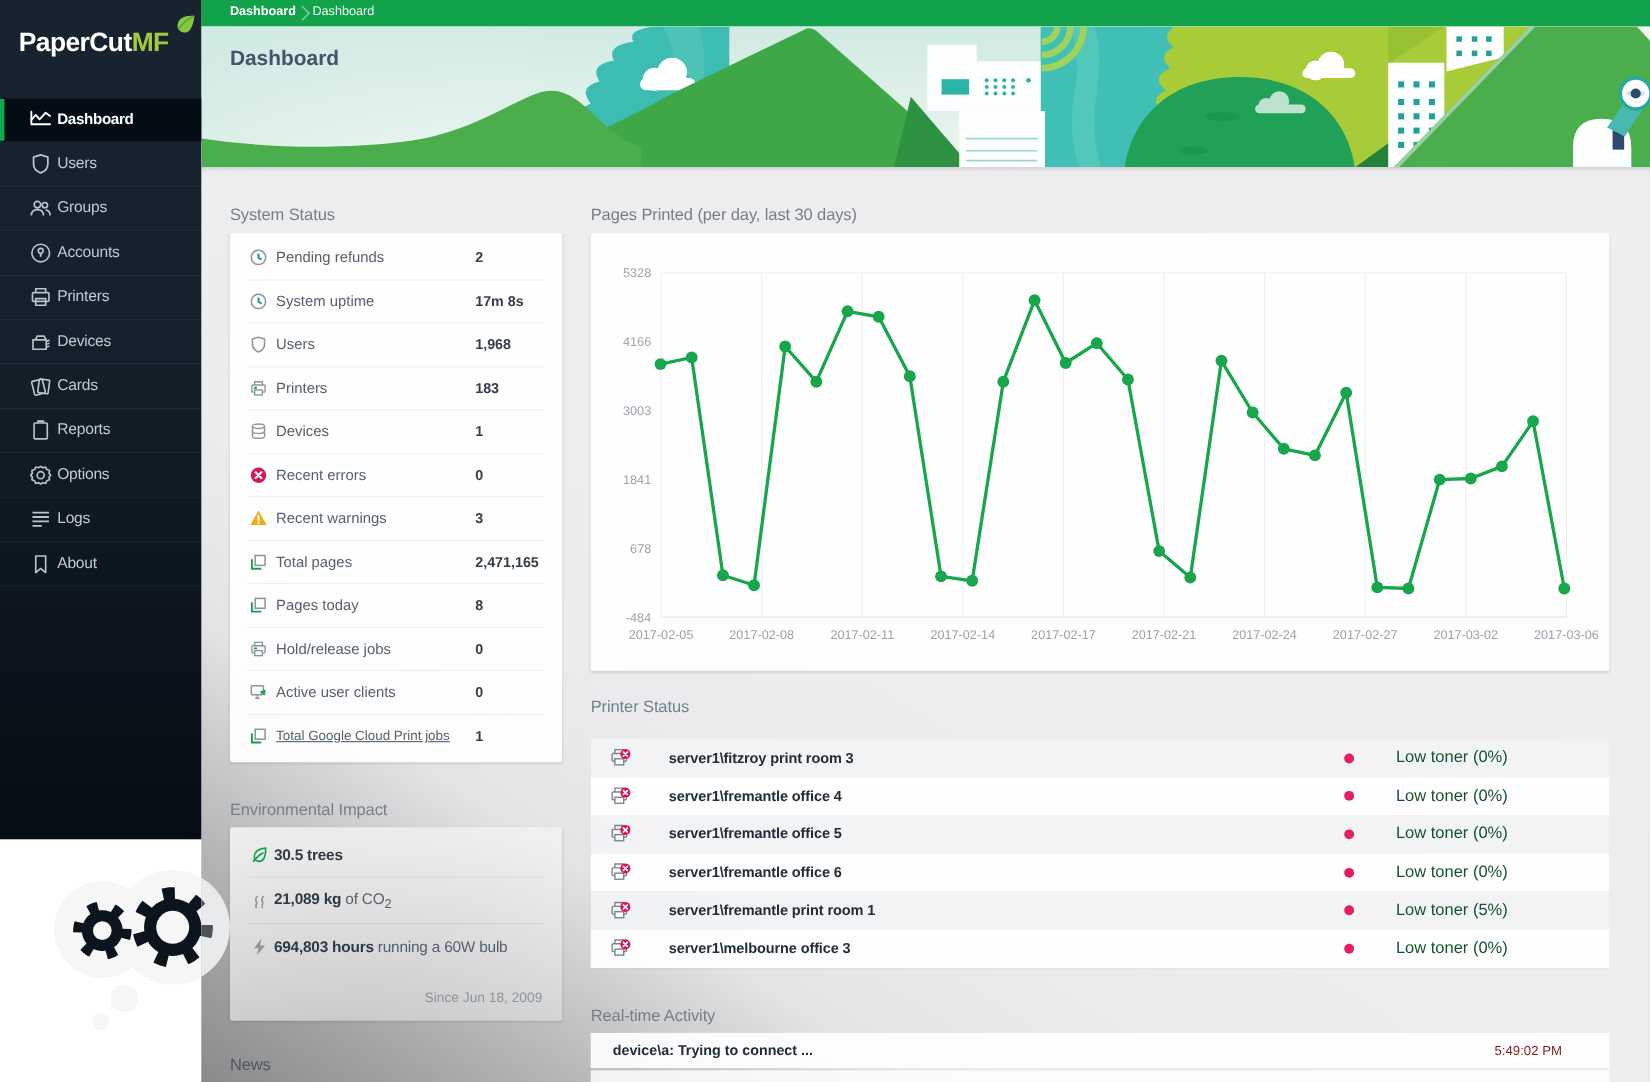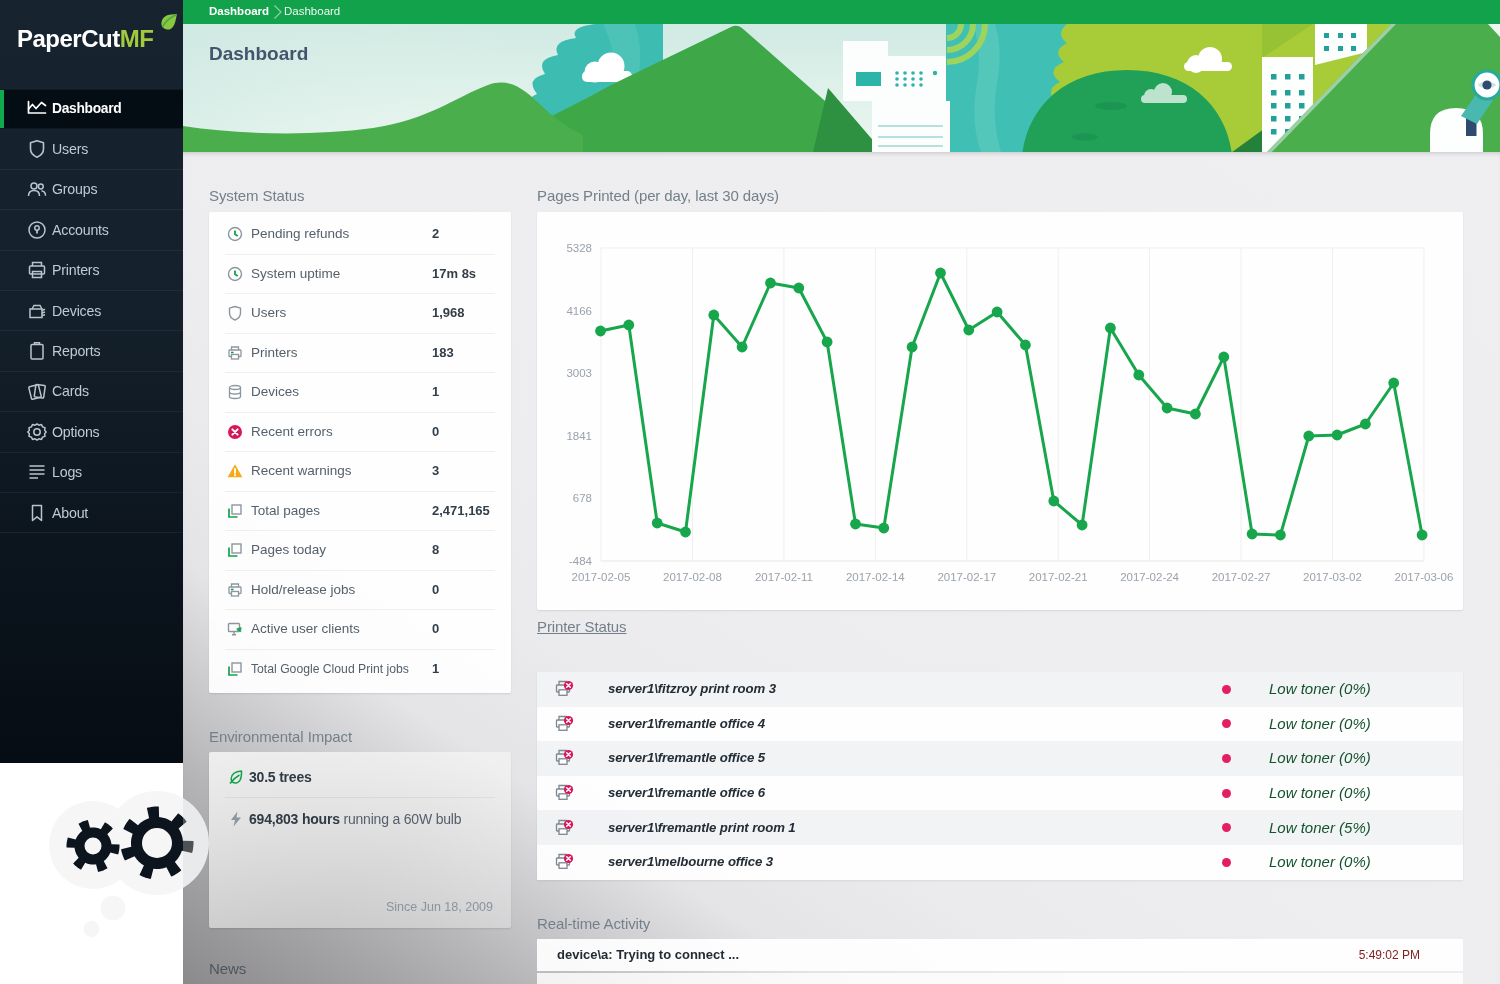--- a/index.html
+++ b/index.html
@@ -56,23 +56,23 @@
 .erow .lb { position:absolute; left:24px; top:50%; transform:translateY(-52%); font-size:14px; letter-spacing:-0.2px; font-weight:bold; color:#2f3a44; white-space:nowrap; }
 .erow .lb i { font-style:normal; font-weight:normal; color:#55606b; }
 #env-since { position:absolute; right:18px; bottom:14px; font-size:12.5px; color:#8a949d; }
 #news-title { left:26px; top:808px; color:#4d565f; }
 
 
 #ch-title { left:354px; top:35px; }
 #ch-card { left:354px; top:60px; width:926px; height:398px; }
 
 
-#ps-title { left:354px; top:466px;text-decoration:underline; }
+#ps-title { left:354px; top:482px; }
 #ps-card { position:absolute; left:354px; top:520px; width:926px; height:208px; box-shadow:0 1px 2px rgba(0,0,0,0.08); }
-.prow { position:relative; height:34.6px;font-style:italic; }
+.prow { position:relative; height:34.6px; }
 .prow:nth-child(odd) { background:rgba(242,243,245,0.93); }
 .prow:nth-child(even) { background:rgba(255,255,255,0.93); }
 .prow svg.pic { position:absolute; left:18px; top:50%; margin-top:-9px; }
 .prow .nm { position:absolute; left:71px; top:50%; transform:translateY(-52%); font-size:13.2px; letter-spacing:-0.1px; font-weight:bold; color:#232d36; }
 .prow .dot { position:absolute; left:685px; top:50%; margin-top:-4.5px; width:9px; height:9px; border-radius:50%; background:#e41e63; }
 .prow .st { position:absolute; left:701px; white-space:nowrap; top:50%; transform:translateY(-52%); font-size:15px; color:#14532d;margin-left:31px; }
 
 
 #rt-title { left:354px; top:763px; }
 #rt-card { position:absolute; left:354px; top:787px; width:926px; height:32px; background:rgba(255,255,255,0.92); }
@@ -281,32 +281,39 @@
               <path d="M9.5 7.5 C9.5 9.5 11 10.5 12.5 10.2 L14.5 11.5 L14 9.2 C14.8 8.3 14.8 6.8 14 6 Z" fill="#12a24d" stroke="none" opacity="0.9"></path>
             </svg>
             <span class="lb">Active user clients</span>
             <span class="vl">0</span>
           </div>
       <div class="srow">
             <svg width="16" height="16" viewBox="0 0 16 16" fill="none">
               <rect x="5" y="2" width="9" height="9" stroke="#8d969e" stroke-width="1.4" fill="none"></rect>
               <path d="M2 5.5 V14 H10.5" stroke="#12a24d" stroke-width="1.7" fill="none"></path>
             </svg>
-            <span class="lb" style="font-size:12.2px;">Total Google Cloud Print jobs</span>
+            <span class="lb" style="font-size:12.2px;text-decoration:underline;">Total Google Cloud Print jobs</span>
             <span class="vl">1</span>
           </div>
     </div>
     <h2 class="sect" id="env-title">Environmental Impact</h2>
     <div class="card" id="env-card">
       <div class="erow">
             <svg width="18" height="18" viewBox="0 0 18 18" fill="none" stroke="#12a24d" stroke-width="1.5">
               <path d="M14.5 3 C8 3.5 4.5 6.5 4.2 10.5 C4 13.5 6 15 8.5 15 C12.5 15 14.8 11 14.5 3 Z" stroke-linejoin="round"></path>
               <path d="M3 15.5 C5.5 12 9 9 12.5 7"></path>
             </svg>
             <span class="lb">30.5 trees</span>
+          </div>
+      <div class="erow">
+            <svg width="18" height="18" viewBox="0 0 18 18" fill="none" stroke="#8d969e" stroke-width="1.5" stroke-linecap="round">
+              <path d="M6 15 C4.5 13 7.5 11.5 6 9.5 C4.8 7.9 6 6 6.8 5"></path>
+              <path d="M11.5 15 C10 13 13 11.5 11.5 9.5 C10.3 7.9 11.5 6 12.3 5"></path>
+            </svg>
+            <span class="lb">21,089 kg <i>of CO<sub>2</sub></i></span>
           </div>
       <div class="erow" style="border-bottom:none;">
             <svg width="18" height="18" viewBox="0 0 18 18">
               <path d="M10.5 1.5 L4 10 H8 L6.5 16.5 L14 7.5 H9.5 Z" fill="#8d969e"></path>
             </svg>
             <span class="lb">694,803 hours <i>running a 60W bulb</i></span>
           </div>
       <span id="env-since">Since Jun 18, 2009</span>
     </div>
     <h2 class="sect" id="news-title">News</h2>
@@ -506,31 +513,31 @@
     <div class="nitem">
           <svg width="20" height="20" viewBox="0 0 20 20" fill="none" stroke="#b9c4cc" stroke-width="1.5">
             <path d="M3 8 H15 V16.5 H3 Z"></path>
             <path d="M15 9.5 L18 8.2 M15 12 L18 11 M15 14.5 L18 13.8"></path>
             <path d="M5 8 L7 4.5 H13 L15 8"></path>
           </svg>
           <span>Devices</span>
         </div>
     <div class="nitem">
           <svg width="20" height="20" viewBox="0 0 20 20" fill="none" stroke="#b9c4cc" stroke-width="1.5">
+            <rect x="3" y="4.5" width="10" height="13" rx="1" transform="rotate(-14 8 11)"></rect>
+            <rect x="8" y="4" width="9.5" height="12.5" rx="1" transform="rotate(8 12.75 10.25)"></rect>
+          </svg>
+          <span>Cards</span>
+        </div>
+    <div class="nitem">
+          <svg width="20" height="20" viewBox="0 0 20 20" fill="none" stroke="#b9c4cc" stroke-width="1.5">
             <rect x="4" y="3.5" width="12" height="14.5" rx="1"></rect>
             <path d="M7.5 3.5 V1.8 H12.5 V3.5"></path>
           </svg>
           <span>Reports</span>
-        </div>
-    <div class="nitem">
-          <svg width="20" height="20" viewBox="0 0 20 20" fill="none" stroke="#b9c4cc" stroke-width="1.5">
-            <rect x="3" y="4.5" width="10" height="13" rx="1" transform="rotate(-14 8 11)"></rect>
-            <rect x="8" y="4" width="9.5" height="12.5" rx="1" transform="rotate(8 12.75 10.25)"></rect>
-          </svg>
-          <span>Cards</span>
         </div>
     <div class="nitem">
           <svg width="20" height="20" viewBox="0 0 20 20" fill="none" stroke="#b9c4cc" stroke-width="1.5">
             <path d="M10 2 L12 3.2 L14.5 2.6 L15.6 4.9 L18 5.8 L17.6 8.3 L19.2 10 L17.6 11.7 L18 14.2 L15.6 15.1 L14.5 17.4 L12 16.8 L10 18 L8 16.8 L5.5 17.4 L4.4 15.1 L2 14.2 L2.4 11.7 L0.8 10 L2.4 8.3 L2 5.8 L4.4 4.9 L5.5 2.6 L8 3.2 Z" stroke-linejoin="round"></path>
             <circle cx="10" cy="10" r="3.2"></circle>
           </svg>
           <span>Options</span>
         </div>
     <div class="nitem">
           <svg width="20" height="20" viewBox="0 0 20 20" fill="none" stroke="#b9c4cc" stroke-width="1.6">

